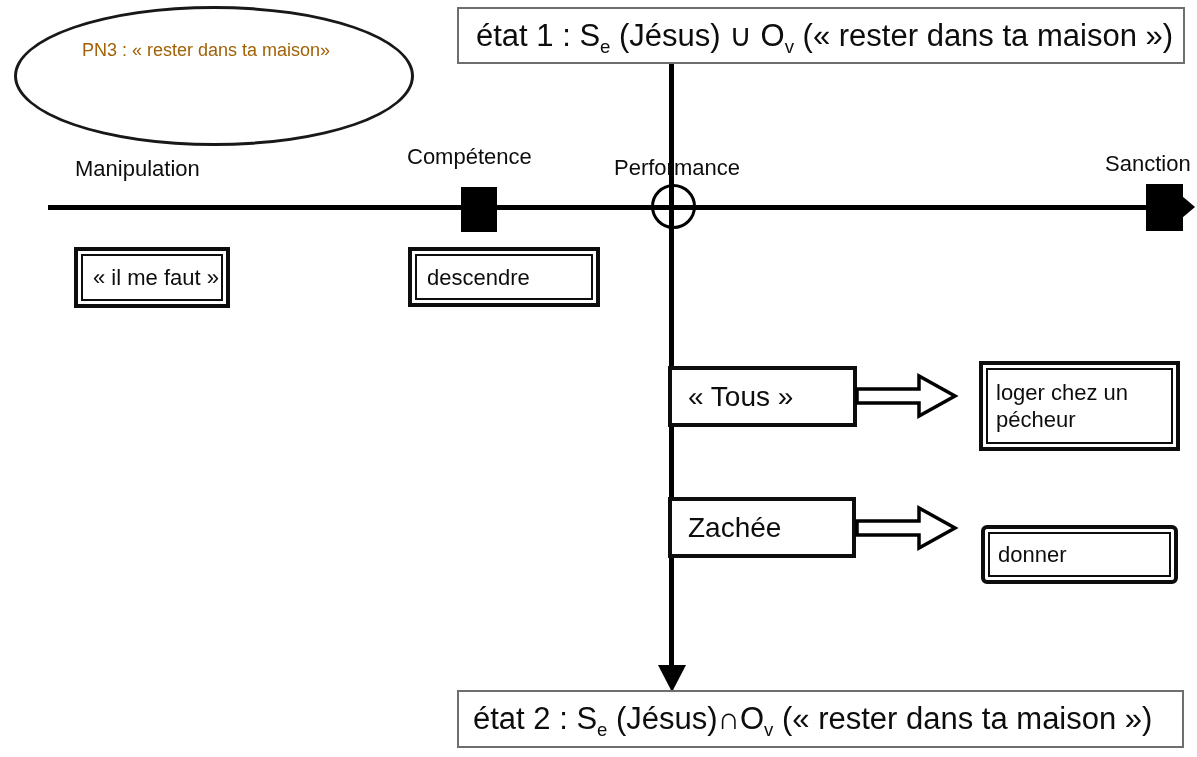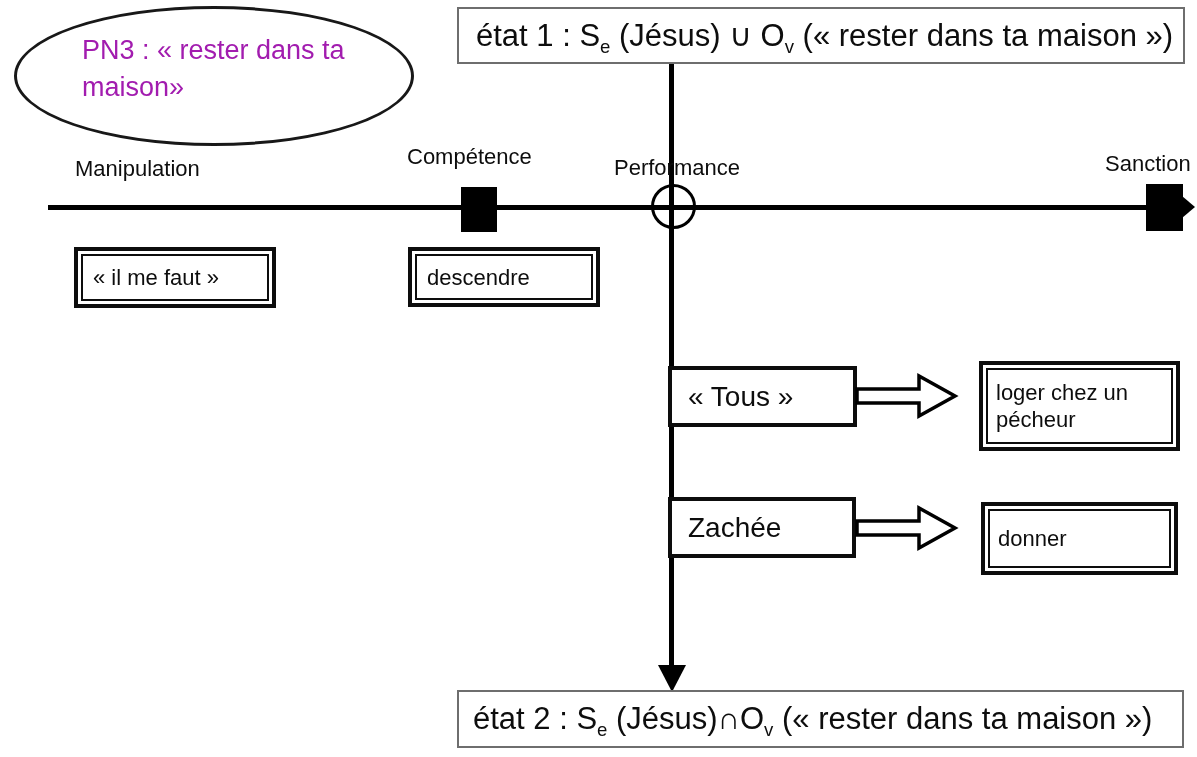--- a/index.html
+++ b/index.html
@@ -14,23 +14,23 @@
   }
   .abs { position: absolute; box-sizing: border-box; }
 
   
   .ellipse {
     border: 3px solid #181818;
     border-radius: 50%;
     background: #ffffff;
   }
   .ellipse-text {
-    font-size: 27px;
+    font-size: 18px;
     line-height: 37px;
-    color: #a21caf;
+    color: #a16207;
   }
 
   
   .etat-box {
     border: 2px solid #6e6e6e;
     background: #ffffff;
     display: flex;
     align-items: center;
     font-size: 31px;
     white-space: pre;
@@ -113,21 +113,21 @@
   <div class="abs axis-label" style="left:75px; top:156px;">Manipulation</div>
   <div class="abs axis-label" style="left:407px; top:144px;">Compétence</div>
   <div class="abs axis-label" style="left:614px; top:155px;">Performance</div>
   <div class="abs axis-label" style="left:1105px; top:151px;">Sanction</div>
 
   <div class="abs marker-square" style="left:461px; top:187px; width:36px; height:45px;"></div>
   <div class="abs marker-circle" style="left:651px; top:184px; width:45px; height:45px;"></div>
   <div class="abs marker-square" style="left:1146px; top:184px; width:37px; height:47px;"></div>
   <div class="abs tip-right" style="left:1182px; top:196px;"></div>
 
-  <div class="abs dbox" style="left:74px; top:247px; width:202px; height:61px;">
+  <div class="abs dbox" style="left:74px; top:247px; width:156px; height:61px;">
     <div class="dbox-inner">« il me faut »</div>
   </div>
   <div class="abs dbox" style="left:408px; top:247px; width:192px; height:60px;">
     <div class="dbox-inner">descendre</div>
   </div>
 
   <div class="abs actor-box" style="left:668px; top:366px; width:189px; height:61px;">
     <span>« Tous »</span>
   </div>
   <svg class="abs" style="left:855px; top:371px;" width="104" height="50" viewBox="0 0 104 50">
@@ -138,21 +138,21 @@
       <span class="result-text">loger chez un pécheur</span>
     </div>
   </div>
 
   <div class="abs actor-box" style="left:668px; top:497px; width:188px; height:61px;">
     <span>Zachée</span>
   </div>
   <svg class="abs" style="left:855px; top:503px;" width="104" height="50" viewBox="0 0 104 50">
     <polygon points="2,18 64,18 64,5 100,25 64,45 64,32 2,32" fill="#ffffff" stroke="#000000" stroke-width="3.5"></polygon>
   </svg>
-  <div class="abs dbox" style="left:981px; top:502px; width:197px; height:73px;">
+  <div class="abs dbox" style="left:981px; top:525px; width:197px; height:59px;border-radius:6px;">
     <div class="dbox-inner" style="padding-left:8px;">donner</div>
   </div>
 
   <div class="abs etat-box" style="left:457px; top:690px; width:727px; height:58px; padding-left:14px;">
     <span><span>état 2 : S</span><sub>e</sub><span> (Jésus)∩O</span><sub>v</sub><span> (« rester dans ta maison »)</span></span>
   </div>
 
 </div>
 
 </body></html>

